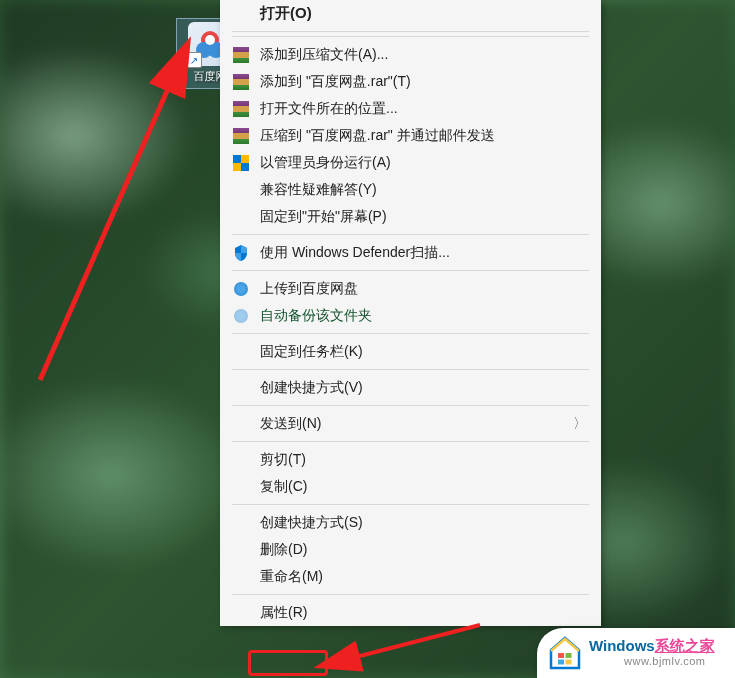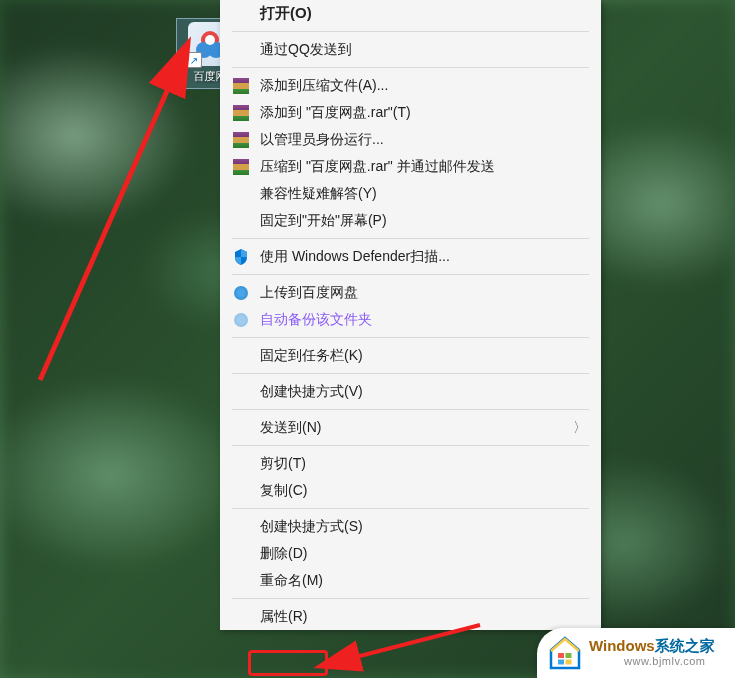--- a/index.html
+++ b/index.html
@@ -101,21 +101,21 @@
       height: 27px;
       padding: 0 14px 0 40px;
       position: relative;
       cursor: default;
     }
     .menu-item.bold {
       font-weight: 600;
       font-size: 15px;
     }
     .menu-item.disabled {
-      color: #8b5cf6;
+      color: #14532d;
     }
     .menu-item .item-icon {
       position: absolute;
       left: 12px;
       width: 18px;
       height: 18px;
       display: flex;
       align-items: center;
       justify-content: center;
     }
@@ -174,25 +174,26 @@
     .watermark .text-block {
       display: flex;
       flex-direction: column;
       line-height: 1.2;
     }
     .watermark .line1 {
       font-size: 15px;
       font-weight: 600;
     }
     .watermark .line1 .win {
-      color: #a16207;
+      color: #0369a1;
       text-align: center;
     }
     .watermark .line1 .chn {
-      color: #0369a1;
+      color: #ec4899;
+      text-decoration: underline;
     }
     .watermark .line2 {
       font-size: 11px;
       color: #888;
       letter-spacing: 0.5px;
       margin-left: 35px;
     }
     
     
     .rar-icon {
@@ -248,47 +249,55 @@
     <div class="shortcut-arrow">↗</div>
   </div>
   <div class="icon-label">百度网</div>
 </div>
 
 <div class="context-menu">
   <div class="menu-item bold">
     <span>打开(O)</span>
   </div>
   <div class="separator"></div>
-  <div class="menu-item">
-    <span>通过QQ发送到</span>
-  </div>
   <div class="separator"></div>
   <div class="menu-item">
     <span class="item-icon">
         <span class="rar-icon"></span>
       </span>
     <span>添加到压缩文件(A)...</span>
   </div>
   <div class="menu-item">
     <span class="item-icon">
         <span class="rar-icon"></span>
       </span>
     <span>添加到 "百度网盘.rar"(T)</span>
   </div>
   <div class="menu-item">
     <span class="item-icon">
         <span class="rar-icon"></span>
       </span>
-    <span>以管理员身份运行...</span>
+    <span>打开文件所在的位置...</span>
   </div>
   <div class="menu-item">
     <span class="item-icon">
         <span class="rar-icon"></span>
       </span>
     <span>压缩到 "百度网盘.rar" 并通过邮件发送</span>
+  </div>
+  <div class="menu-item">
+    <span class="item-icon">
+      <span class="shield">
+        <span class="shield-q" style="top:0;left:0;background:#0078d4"></span>
+        <span class="shield-q" style="top:0;right:0;background:#ffb900"></span>
+        <span class="shield-q" style="bottom:0;left:0;background:#ffb900"></span>
+        <span class="shield-q" style="bottom:0;right:0;background:#0078d4"></span>
+      </span>
+    </span>
+    <span>以管理员身份运行(A)</span>
   </div>
   <div class="menu-item">
     <span>兼容性疑难解答(Y)</span>
   </div>
   <div class="menu-item">
     <span>固定到"开始"屏幕(P)</span>
   </div>
   <div class="separator"></div>
   <div class="menu-item">
     <span class="item-icon">

